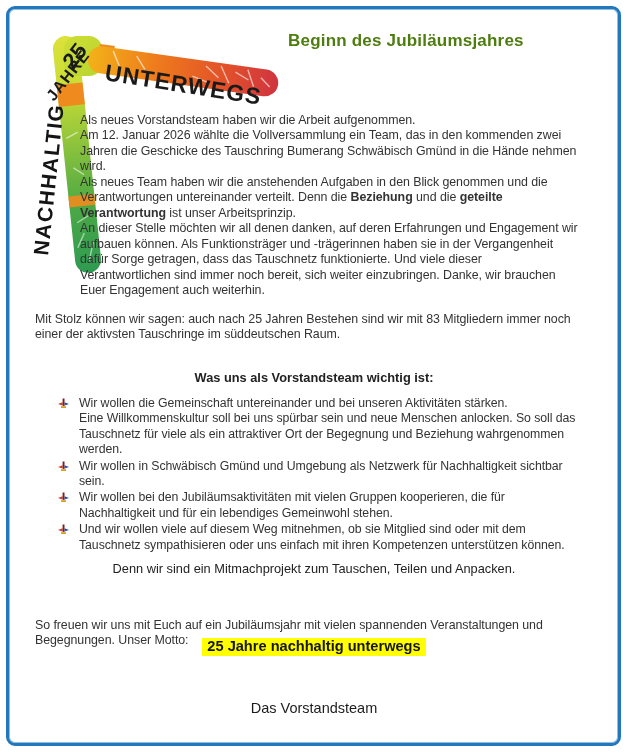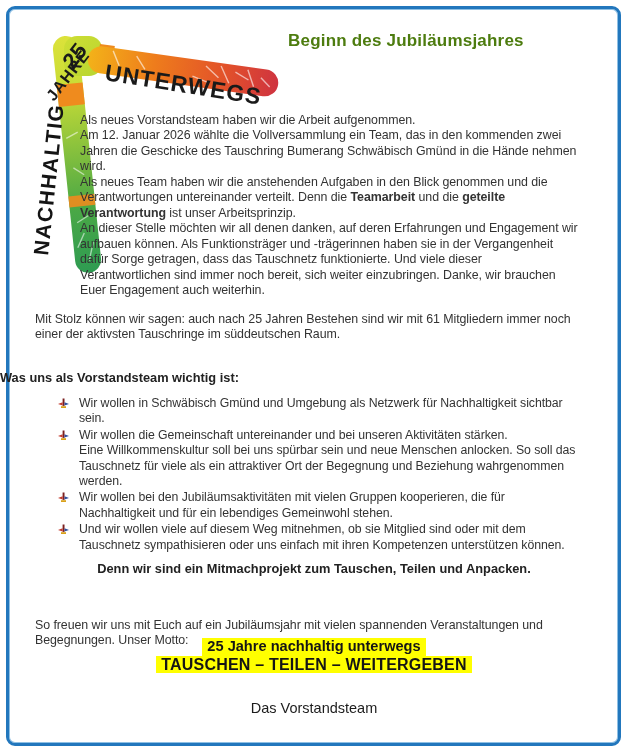--- a/index.html
+++ b/index.html
@@ -7,27 +7,27 @@
        font-family:"Liberation Sans", sans-serif;color:#333;}
   .frame{position:absolute;left:6px;top:6px;right:7px;bottom:7px;
          border:3px solid #2277bd;border-radius:9px;
          box-shadow:inset 0 0 0 1px #8fc0e4;pointer-events:none;}
   .abs{position:absolute;}
   .title{left:288px;top:31px;font-size:17px;font-weight:bold;color:#4d7c0f;letter-spacing:.2px;}
   .intro{left:80px;top:113px;width:540px;font-size:12.4px;line-height:15.45px;
          white-space:pre-line;letter-spacing:-0.06px;}
   .pride{left:35px;top:312px;width:585px;font-size:12.4px;line-height:15.4px;
          white-space:pre-line;letter-spacing:-0.06px;}
-  .h2{left:0;top:370px;width:628px;text-align:left;font-size:12.8px;font-weight:bold;color:#222;}
+  .h2{left:0;top:370px;width:628px;text-align:center;font-size:12.8px;font-weight:bold;color:#222;}
   .bullets{left:57px;top:396px;width:560px;list-style:none;margin:0;padding:0;}
   .bullets li{display:flex;gap:9px;align-items:flex-start;margin-bottom:1px;}
   .bullets .btxt{font-size:12.3px;line-height:15.4px;white-space:pre-line;
                  letter-spacing:-0.06px;width:535px;}
   .bullets .bicon{flex:0 0 13px;margin-top:2px;}
-  .mitmach{left:0;top:561px;width:628px;text-align:center;font-size:12.8px;font-weight:bold;color:#222;}
+  .mitmach{left:0;top:561px;width:628px;text-align:center;font-size:12.8px;font-weight:normal;color:#222;}
   .outro{left:35px;top:618px;width:585px;font-size:12.4px;line-height:15.4px;
          white-space:pre-line;letter-spacing:-0.06px;}
   .motto{left:0;top:637px;width:628px;text-align:center;line-height:17.5px;}
   .motto .m1{display:inline-block;font-size:14.6px;font-weight:bold;color:#151515;padding:0 5px;}
   .motto .m2{display:inline-block;font-size:16px;font-weight:bold;color:#151515;padding:0 5px;letter-spacing:.2px;}
   .signature{left:0;top:700px;width:628px;text-align:center;font-size:14.5px;font-weight:normal;color:#1c1c1c;}
   .logo{left:16px;top:18px;}
 </style>
 </head>
 <body>
@@ -78,55 +78,55 @@
   <text transform="translate(32 238) rotate(-84)" font-family="Liberation Sans, sans-serif" font-size="21" font-weight="bold" fill="#141414" letter-spacing="1.5" id="logoNachhaltig">NACHHALTIG</text>
 </svg>
 
 <div class="abs title">Beginn des Jubiläumsjahres</div>
 
 <div class="abs intro"><span>Als </span><span style="font-weight: normal;">neues Vorstandsteam</span><span> haben wir die Arbeit aufgenommen.
 Am 12. Januar 2026 wählte die Vollversammlung ein Team, das in den kommenden zwei
 Jahren die Geschicke des Tauschring Bumerang Schwäbisch Gmünd in die Hände nehmen
 wird.
 Als neues Team haben wir die anstehenden Aufgaben in den Blick genommen und die
-Verantwortungen untereinander verteilt. Denn die </span><span style="font-weight: bold;">Teamarbeit</span><span> und die </span><span style="font-weight: bold;">geteilte
+Verantwortungen untereinander verteilt. Denn die </span><span style="font-weight: bold;">Beziehung</span><span> und die </span><span style="font-weight: bold;">geteilte
 Verantwortung</span><span> ist unser Arbeitsprinzip.
 An dieser Stelle möchten wir all denen danken, auf deren Erfahrungen und Engagement wir
 aufbauen können. Als Funktionsträger und -trägerinnen haben sie in der Vergangenheit
 dafür Sorge getragen, dass das Tauschnetz funktionierte. Und viele dieser
 Verantwortlichen sind immer noch bereit, sich weiter einzubringen. Danke, wir brauchen
 Euer Engagement auch weiterhin.</span></div>
 
-<div class="abs pride">Mit Stolz können wir sagen: auch nach 25 Jahren Bestehen sind wir mit 61 Mitgliedern immer noch
+<div class="abs pride">Mit Stolz können wir sagen: auch nach 25 Jahren Bestehen sind wir mit 83 Mitgliedern immer noch
 einer der aktivsten Tauschringe im süddeutschen Raum.</div>
 
 <div class="abs h2">Was uns als Vorstandsteam wichtig ist:</div>
 
 <ul class="abs bullets">
   <li>
     <svg class="bicon" width="13" height="13" viewBox="0 0 13 13">
         <rect x="5.6" y="0.5" width="1.9" height="7.4" fill="#7a1f1f"></rect>
         <polygon points="1,6 5.6,4.3 5.6,7.6" fill="#c23b2e"></polygon>
         <polygon points="12,6 7.5,4.3 7.5,7.6" fill="#2f4f9e"></polygon>
         <rect x="4" y="8.2" width="5" height="1.8" fill="#d9a11b"></rect>
       </svg>
-    <span class="btxt">Wir wollen in Schwäbisch Gmünd und Umgebung als Netzwerk für Nachhaltigkeit sichtbar
-sein.</span>
+    <span class="btxt">Wir wollen die Gemeinschaft untereinander und bei unseren Aktivitäten stärken.
+Eine Willkommenskultur soll bei uns spürbar sein und neue Menschen anlocken. So soll das
+Tauschnetz für viele als ein attraktiver Ort der Begegnung und Beziehung wahrgenommen
+werden.</span>
   </li>
   <li>
     <svg class="bicon" width="13" height="13" viewBox="0 0 13 13">
         <rect x="5.6" y="0.5" width="1.9" height="7.4" fill="#7a1f1f"></rect>
         <polygon points="1,6 5.6,4.3 5.6,7.6" fill="#c23b2e"></polygon>
         <polygon points="12,6 7.5,4.3 7.5,7.6" fill="#2f4f9e"></polygon>
         <rect x="4" y="8.2" width="5" height="1.8" fill="#d9a11b"></rect>
       </svg>
-    <span class="btxt">Wir wollen die Gemeinschaft untereinander und bei unseren Aktivitäten stärken.
-Eine Willkommenskultur soll bei uns spürbar sein und neue Menschen anlocken. So soll das
-Tauschnetz für viele als ein attraktiver Ort der Begegnung und Beziehung wahrgenommen
-werden.</span>
+    <span class="btxt">Wir wollen in Schwäbisch Gmünd und Umgebung als Netzwerk für Nachhaltigkeit sichtbar
+sein.</span>
   </li>
   <li>
     <svg class="bicon" width="13" height="13" viewBox="0 0 13 13">
         <rect x="5.6" y="0.5" width="1.9" height="7.4" fill="#7a1f1f"></rect>
         <polygon points="1,6 5.6,4.3 5.6,7.6" fill="#c23b2e"></polygon>
         <polygon points="12,6 7.5,4.3 7.5,7.6" fill="#2f4f9e"></polygon>
         <rect x="4" y="8.2" width="5" height="1.8" fill="#d9a11b"></rect>
       </svg>
     <span class="btxt">Wir wollen bei den Jubiläumsaktivitäten mit vielen Gruppen kooperieren, die für
 Nachhaltigkeit und für ein lebendiges Gemeinwohl stehen.</span>
@@ -143,16 +143,15 @@
   </li>
 </ul>
 
 <div class="abs mitmach">Denn wir sind ein Mitmachprojekt zum Tauschen, Teilen und Anpacken.</div>
 
 <div class="abs outro">So freuen wir uns mit Euch auf ein Jubiläumsjahr mit vielen spannenden Veranstaltungen und
 Begegnungen. Unser Motto:</div>
 
 <div class="abs motto">
   <span class="m1" id="motto1" style="background: rgb(255, 255, 0);">25 Jahre nachhaltig unterwegs</span><br>
-  <span class="m2" id="motto2" style="background: rgb(255, 255, 0);">TAUSCHEN – TEILEN – WEITERGEBEN</span>
 </div>
 
 <div class="abs signature">Das Vorstandsteam</div>
 
 </body></html>

